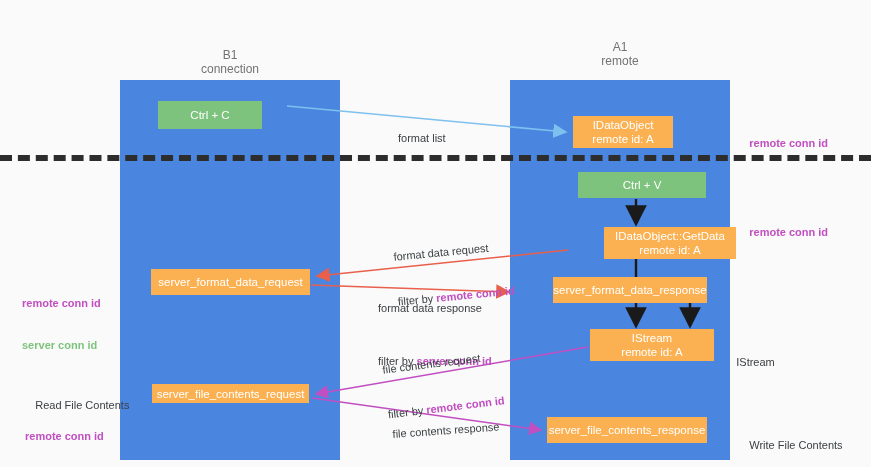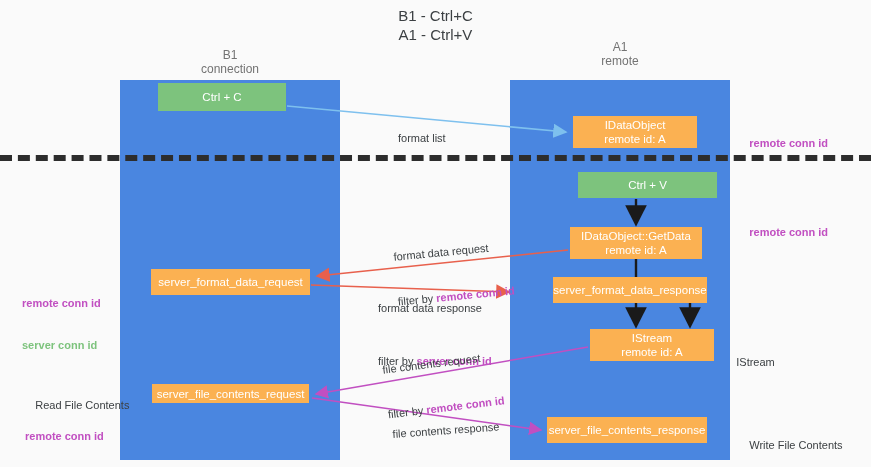--- a/index.html
+++ b/index.html
@@ -73,24 +73,24 @@
     justify-content: center;
     text-align: center;
     font-size: 11.5px;
     line-height: 14px;
     color: #ffffff;
     white-space: pre;
   }
   .node.green { background: #7dc37d; }
   .node.orange { background: #fbb152; }
 
-  #n-ctrlc   { left: 158px; top: 83px;  width: 128px; height: 28px; text-align: right; }
-  #n-idata   { left: 573px; top: 116px; width: 124px; height: 32px; }
-  #n-ctrlv   { left: 578px; top: 172px; width: 139px; height: 26px; }
-  #n-getdata { left: 570px; top: 227px; width: 132px; height: 32px; }
+  #n-ctrlc   { left: 158px; top: 101px;  width: 104px; height: 28px; text-align: right; }
+  #n-idata   { left: 573px; top: 116px; width: 100px; height: 32px; }
+  #n-ctrlv   { left: 578px; top: 172px; width: 128px; height: 26px; }
+  #n-getdata { left: 604px; top: 227px; width: 132px; height: 32px; }
   #n-sfdreq  { left: 151px; top: 269px; width: 159px; height: 26px; }
   #n-sfdresp { left: 545px; top: 277px; width: 154px; height: 26px; margin-left: 8px; }
   #n-istream { left: 590px; top: 329px; width: 124px; height: 32px; }
   #n-sfcreq  { left: 152px; top: 384px; width: 157px; height: 19px; }
   #n-sfcresp { left: 547px; top: 417px; width: 160px; height: 26px; }
 
   
   .edge-label {
     position: absolute;
     font-size: 11px;
@@ -164,22 +164,20 @@
 
     <path d="M636,259 L636,300 L636,324" stroke="#1a1a1a" stroke-width="2.4" fill="none" marker-end="url(#ah-black)"></path>
 
     <line x1="588" y1="347" x2="316" y2="394" stroke="#c14fc1" stroke-width="1.5" marker-end="url(#ah-purple)"></line>
 
     <line x1="312" y1="398" x2="541" y2="430" stroke="#c14fc1" stroke-width="1.5" marker-end="url(#ah-purple)"></line>
   </svg>
 
   <div class="abs" id="separator"></div>
 
-  <div class="abs" id="title">B1 - Ctrl+C
-A1 - Ctrl+V</div>
 
   <div class="abs col-head" id="head-b1">B1
 connection</div>
   <div class="abs col-head" id="head-a1">A1
 remote</div>
 
   <div class="node green" id="n-ctrlc">Ctrl + C</div>
   <div class="node orange" id="n-idata">IDataObject
 remote id: A</div>
   <div class="node green" id="n-ctrlv">Ctrl + V</div>

